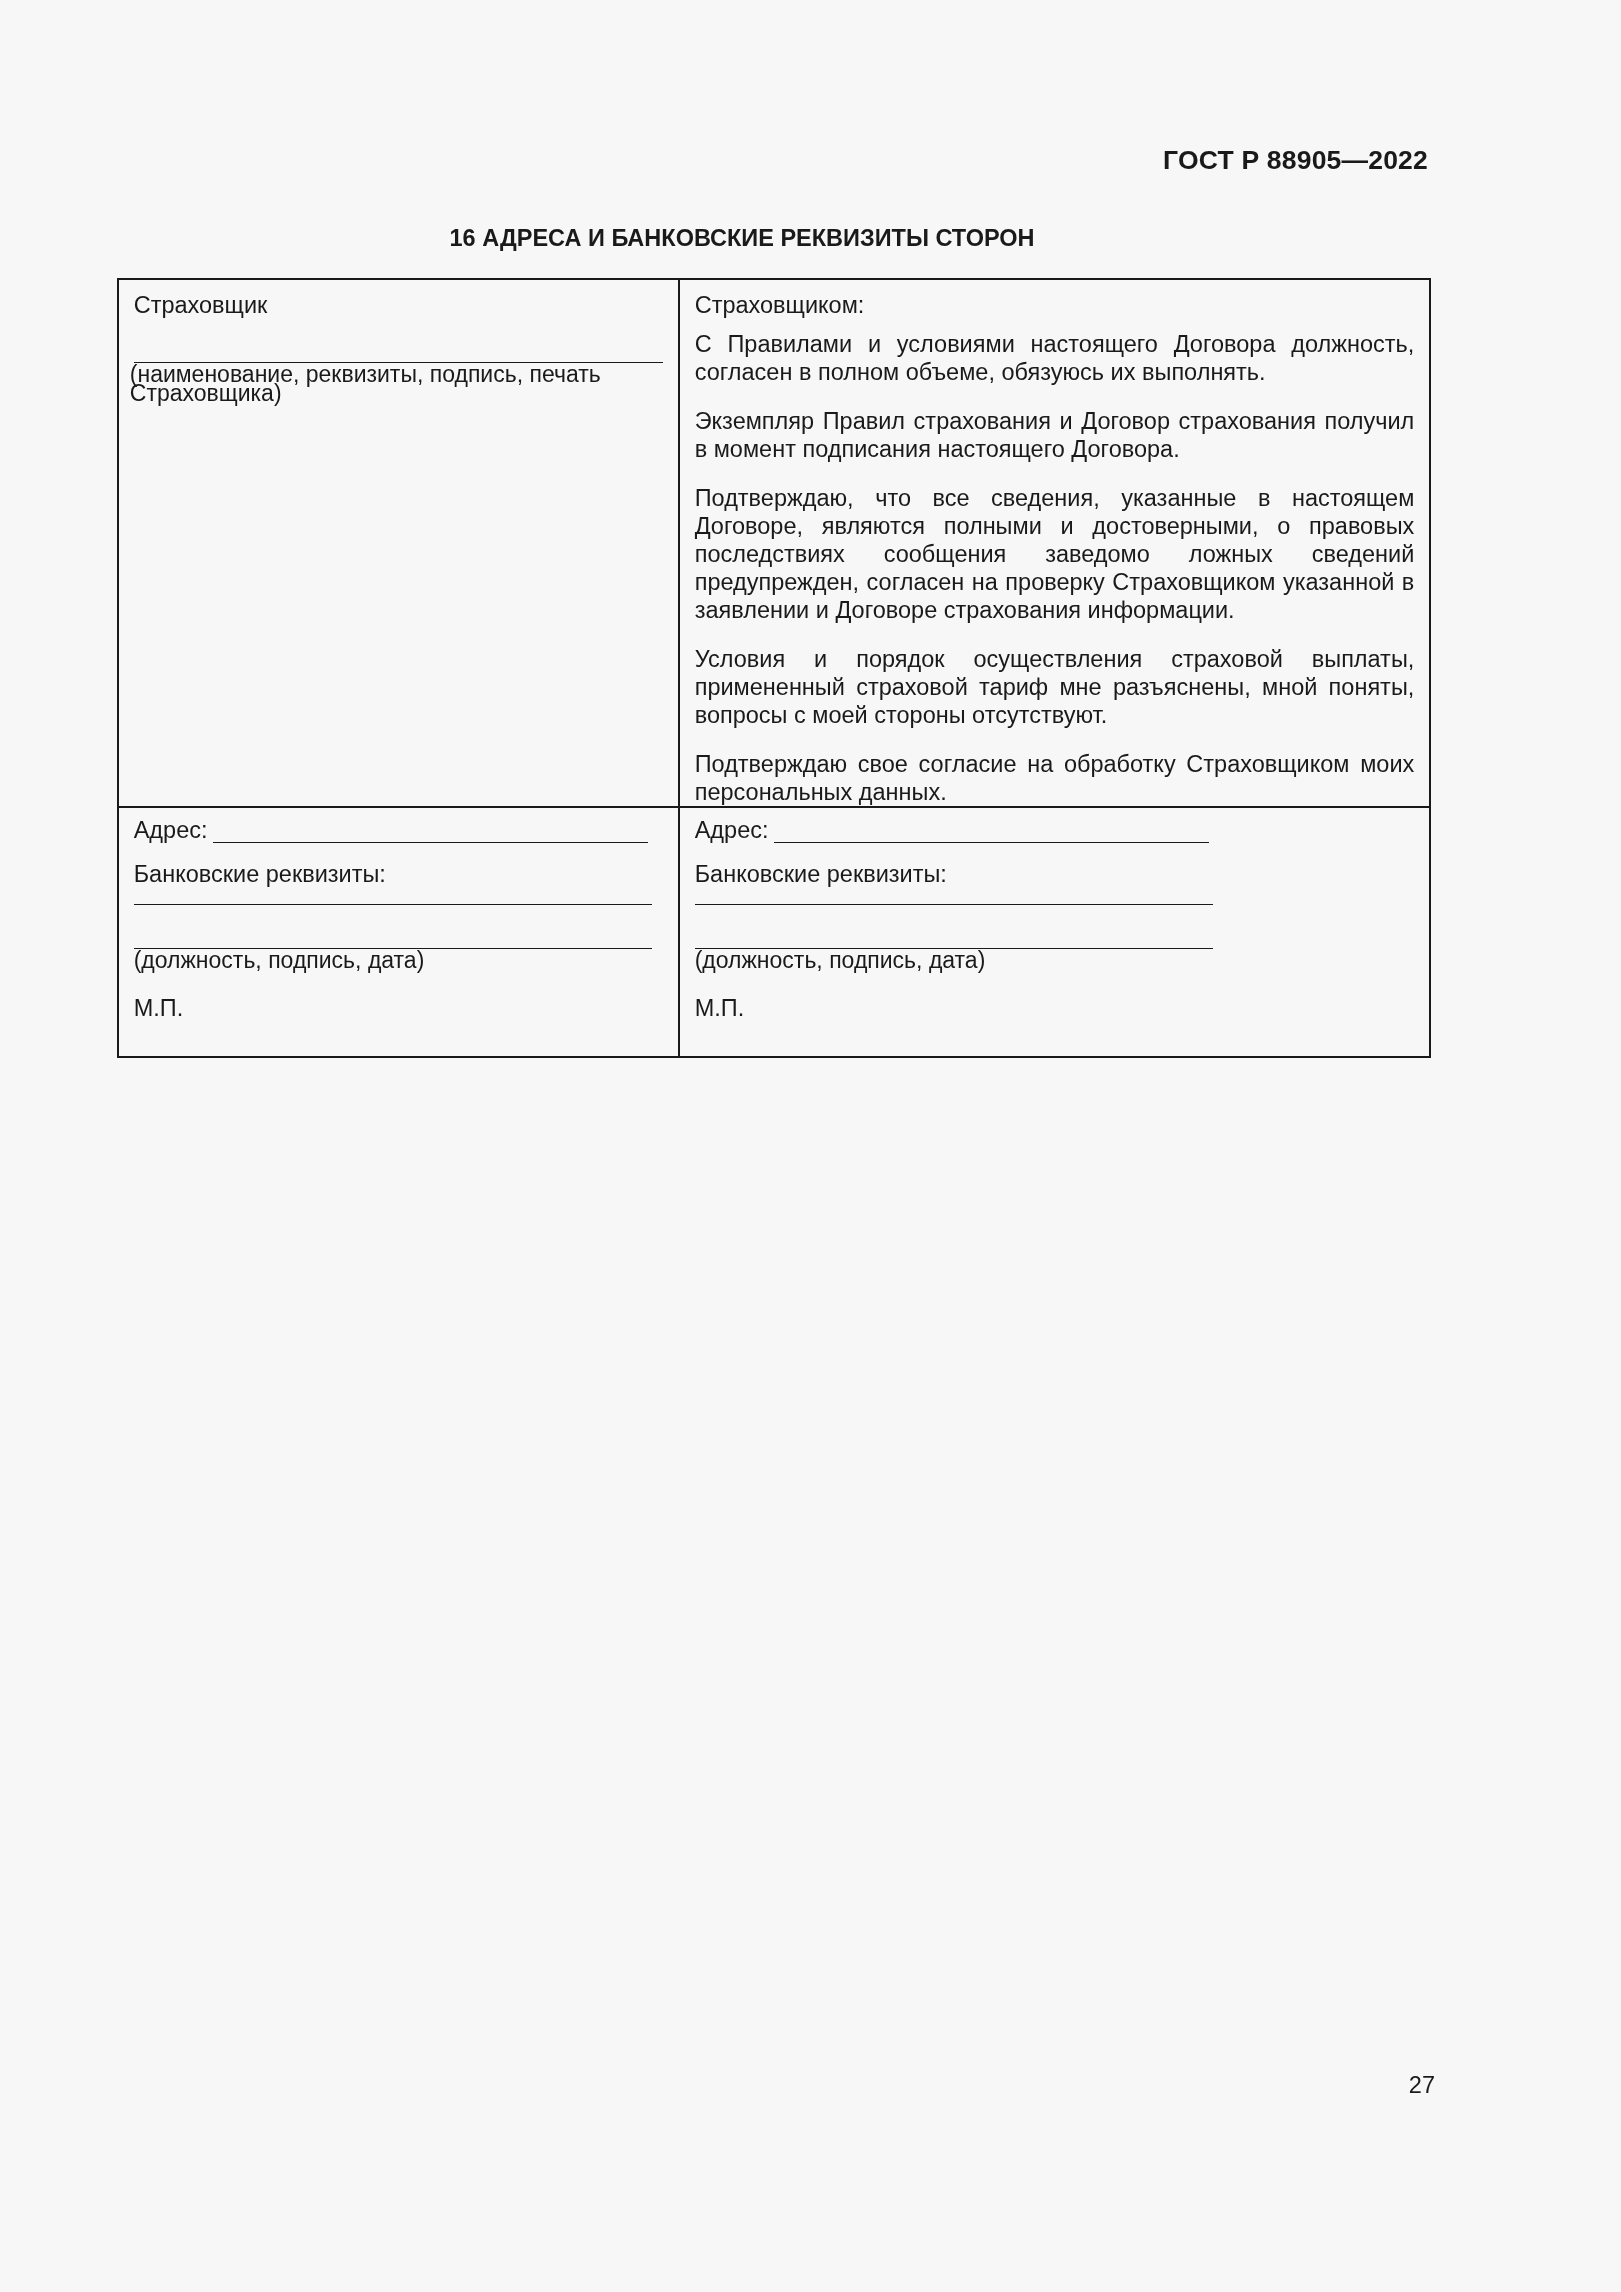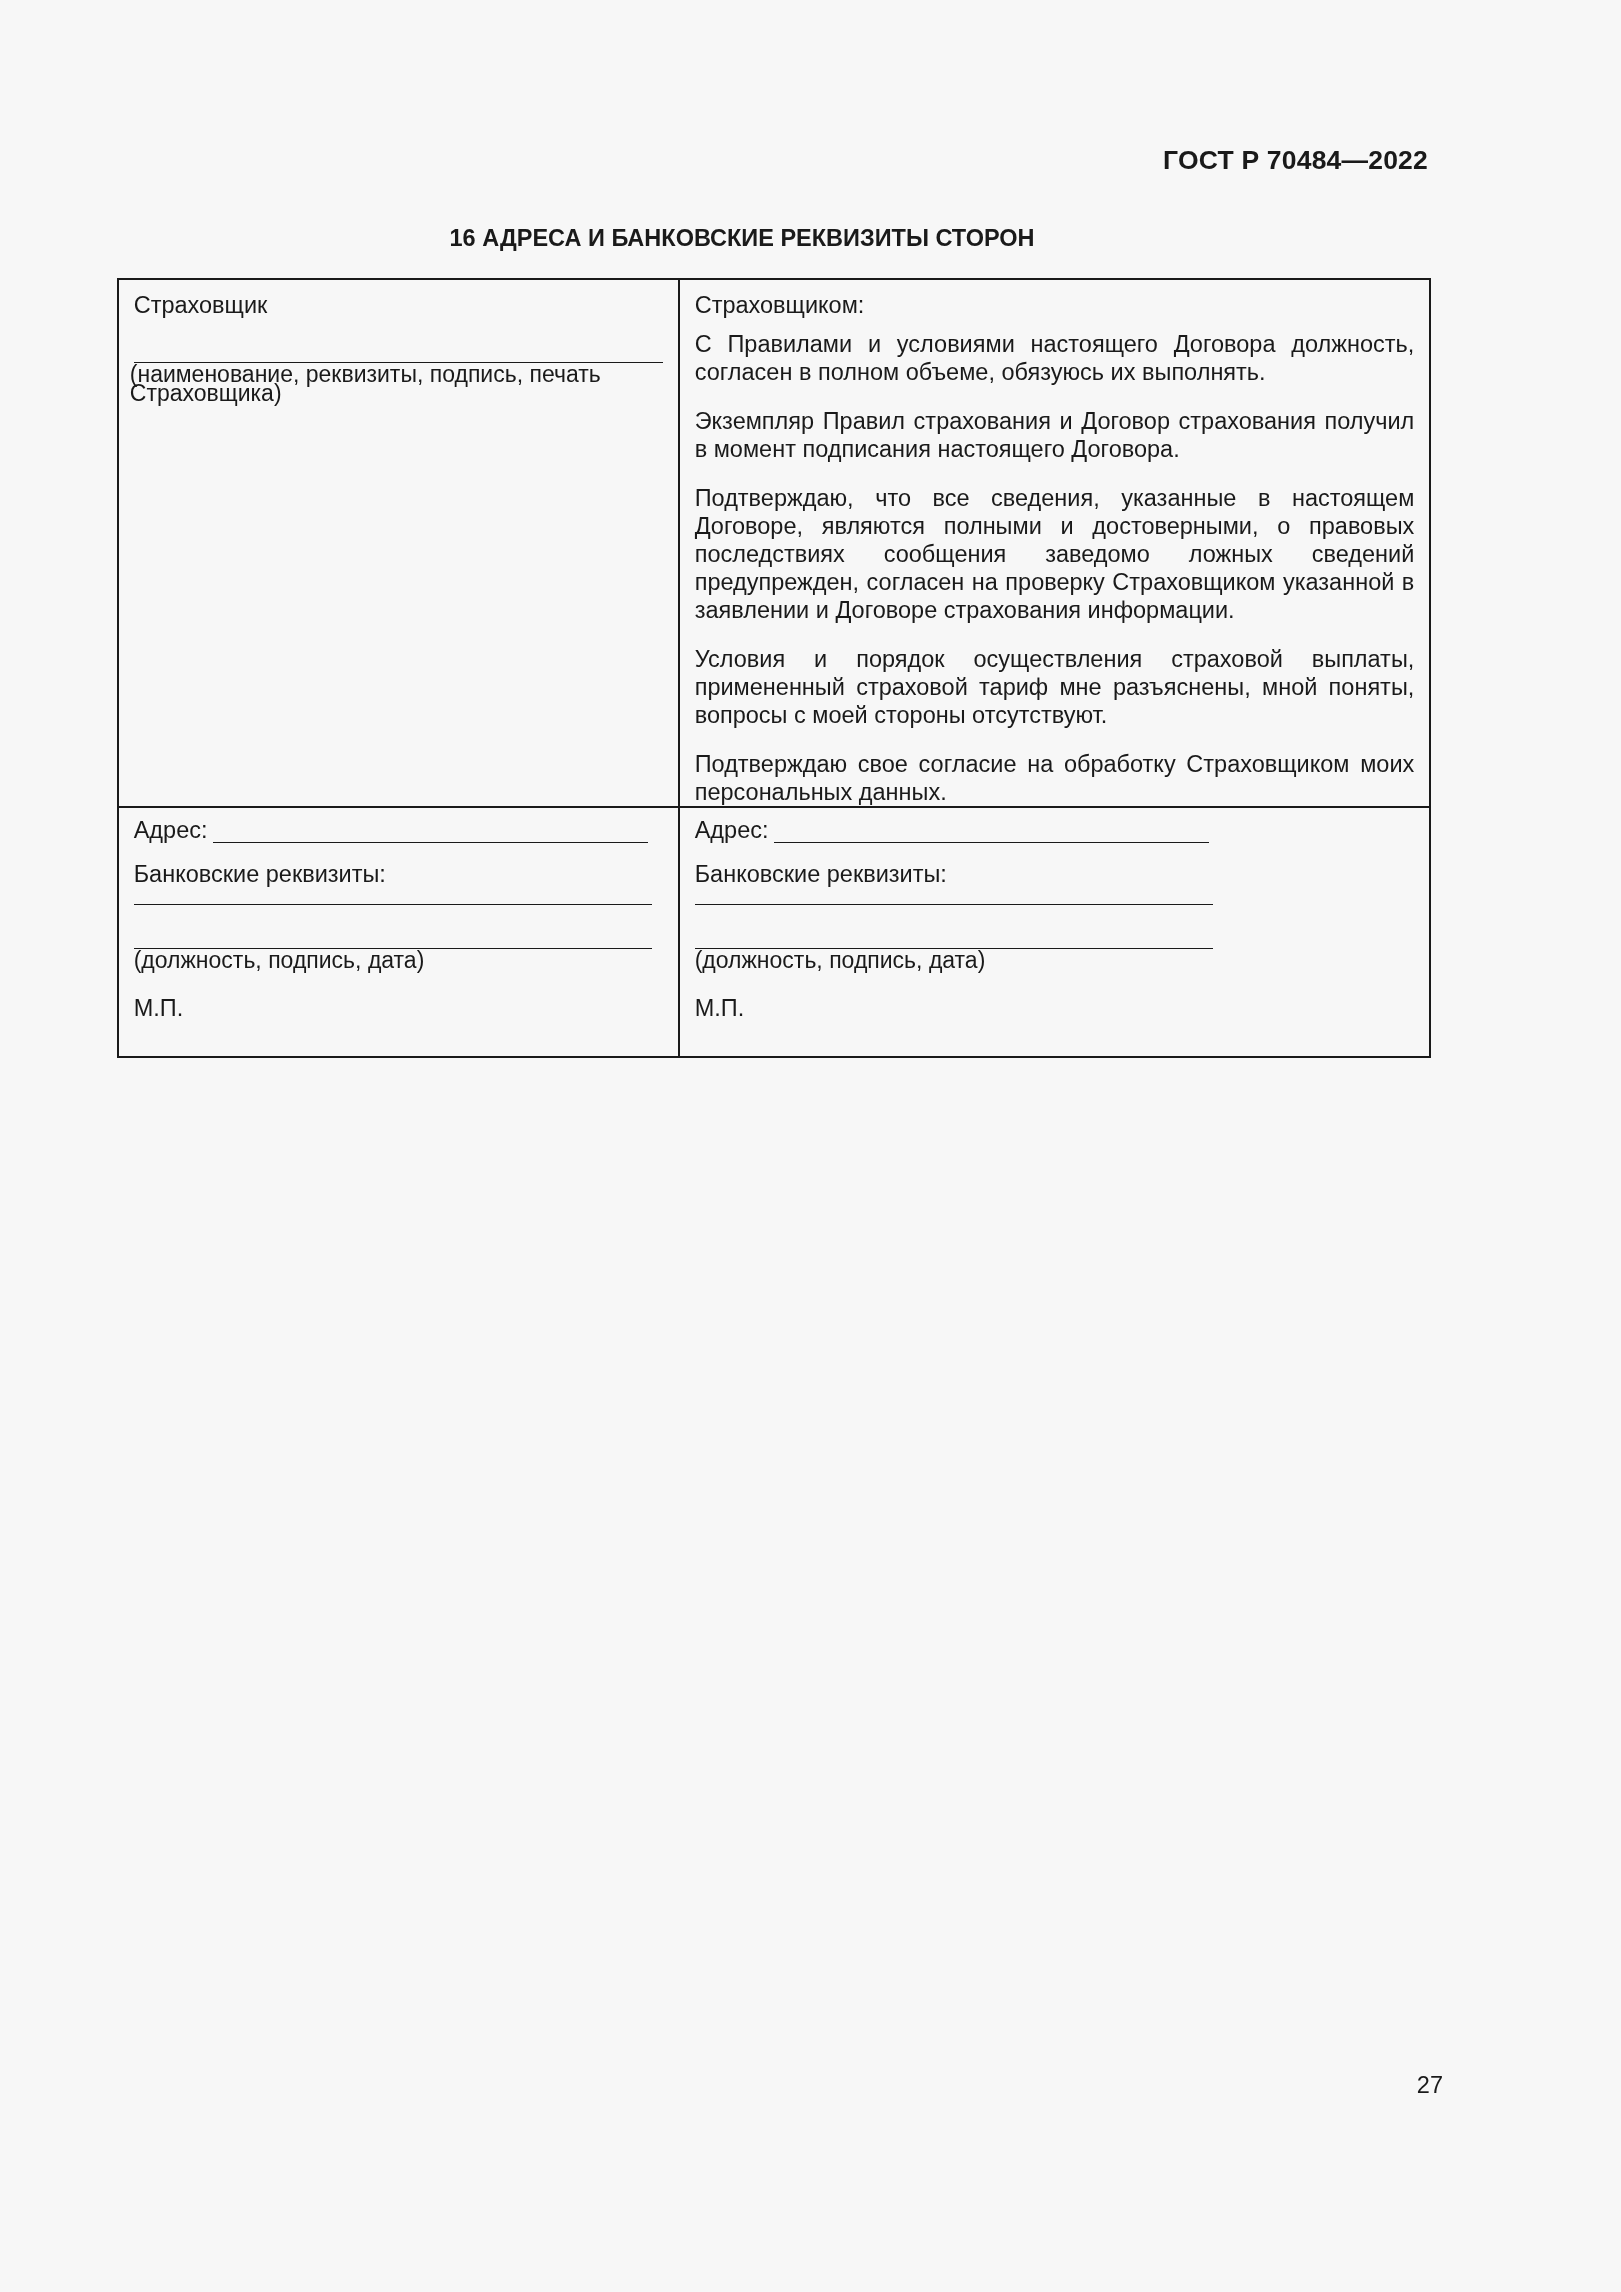--- a/index.html
+++ b/index.html
@@ -41,27 +41,27 @@
     }
     .caption { font-size: 23px; line-height: 19.6px; text-align: left; }
     .para { text-align: justify; margin-top: 21px; }
     .para.first { margin-top: 10.8px; }
     .addr { display: flex; align-items: center; margin-top: 8.8px; }
     .addr .fill { border-bottom: 1.6px solid #1a1a1a; height: 23.5px; margin-left: 5.9px; }
     .bank { margin-top: 15.7px; }
     .blank { border-bottom: 1.6px solid #1a1a1a; }
     .mp { margin-top: 24px; }
     .page-num {
-      position: absolute; top: 2072px; right: 178px; font-size: 23.5px;
+      position: absolute; top: 2072px; right: 186px; font-size: 23.5px;
     }
   </style>
 </head>
 <body>
 
-<div class="doc-code">ГОСТ Р 70484—2022</div>
+<div class="doc-code">ГОСТ Р 88905—2022</div>
 
 <div class="section-title">16 АДРЕСА И БАНКОВСКИЕ РЕКВИЗИТЫ СТОРОН</div>
 
 <table class="form">
   <colgroup>
       <col class="c1">
       <col class="c2">
     </colgroup>
   <tbody>
       <tr class="row1">

